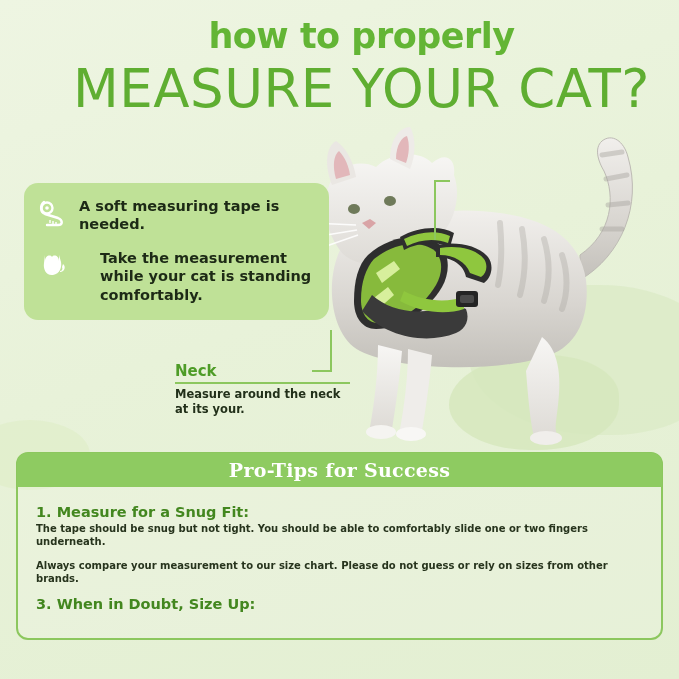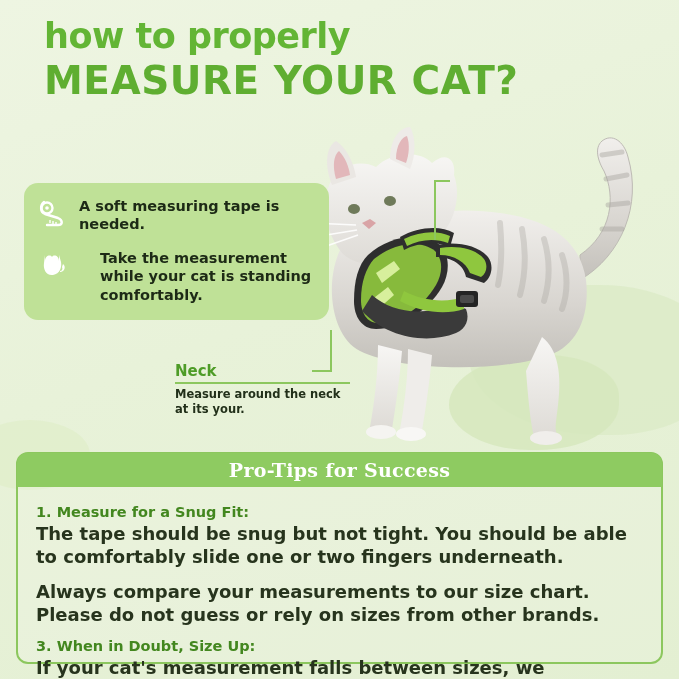--- a/index.html
+++ b/index.html
@@ -30,35 +30,36 @@
   }
   .blob.b1 { width: 250px; height: 150px; right: -40px; top: 285px; border-radius: 50% 50% 45% 55%; }
   .blob.b2 { width: 170px; height: 95px;  right: 60px;  top: 355px; border-radius: 55% 45% 50% 50%; background:#d6e8bd;}
   .blob.b3 { width: 120px; height: 70px;  left: -30px;  top: 420px; border-radius: 50%; background:#e0eecb;}
 
   
   .heading {
     position: absolute;
     left: 0; right: 0;
     top: 18px;
+    text-align: center;
     color: #62b234;
     margin-left: 44px;
   }
   .heading .line1 {
     font-family: "DejaVu Sans", sans-serif;
     font-size: 35px;
     font-weight: bold;
     letter-spacing: -0.5px;
     line-height: 1.05;
     color: #63b535;
   }
   .heading .line2 {
     font-family: "DejaVu Sans", sans-serif;
-    font-size: 39px;
-    font-weight: bold;
+    font-size: 53px;
+    font-weight: normal;
     letter-spacing: 0.5px;
     line-height: 1.15;
     color: #5fae31;
     margin-top: 4px;
   }
 
   
   .tips-card {
     position: absolute;
     left: 24px;
@@ -138,21 +139,21 @@
 
   
   .leader { position: absolute; background: #8cc75e; }
 
   
   .protips {
     position: absolute;
     left: 16px;
     top: 452px;
     width: 647px;
-    height: 212px;
+    height: 188px;
     border: 2px solid #8cc75e;
     border-radius: 12px;
     box-sizing: border-box;
     background: rgba(255,255,255,0.12);
   }
   .protips-header {
     position: absolute;
     top: -1px; left: -1px; right: -1px;
     height: 34px;
     background: #8ecb61;
@@ -179,21 +180,21 @@
   .protip h3 {
     margin: 0 0 2px 0;
     font-family: "DejaVu Sans", sans-serif;
     font-size: 14.5px;
     font-weight: bold;
     color: #43871f;
   }
   .protip p {
     margin: 0;
     font-family: "DejaVu Sans", sans-serif;
-    font-size: 18px;
+    font-size: 10px;
     line-height: 1.3;
     color: #27341d;
     font-weight: bold;
   }
 </style>
 </head>
 <body>
 
 <div class="page">
 
@@ -338,24 +339,23 @@
       <h2>Pro-Tips for Success</h2>
     </div>
     <div class="protips-body">
 
       <div class="protip">
         <h3>1. Measure for a Snug Fit:</h3>
         <p>The tape should be snug but not tight. You should be able to comfortably slide one or two fingers underneath.</p>
       </div>
 
       <div class="protip">
-        <p>Always compare your measurements to our size chart. Please do not guess or rely on sizes from other brands.</p>
+        <p>Always compare your measurement to our size chart. Please do not guess or rely on sizes from other brands.</p>
       </div>
 
       <div class="protip">
         <h3>3. When in Doubt, Size Up:</h3>
-        <p>If your cat's measurement falls between sizes, we recommend sizing up. You can then use the adjustable straps to achieve the perfect fit.</p>
       </div>
 
     </div>
   </div>
 
 </div>
 
 </body></html>

